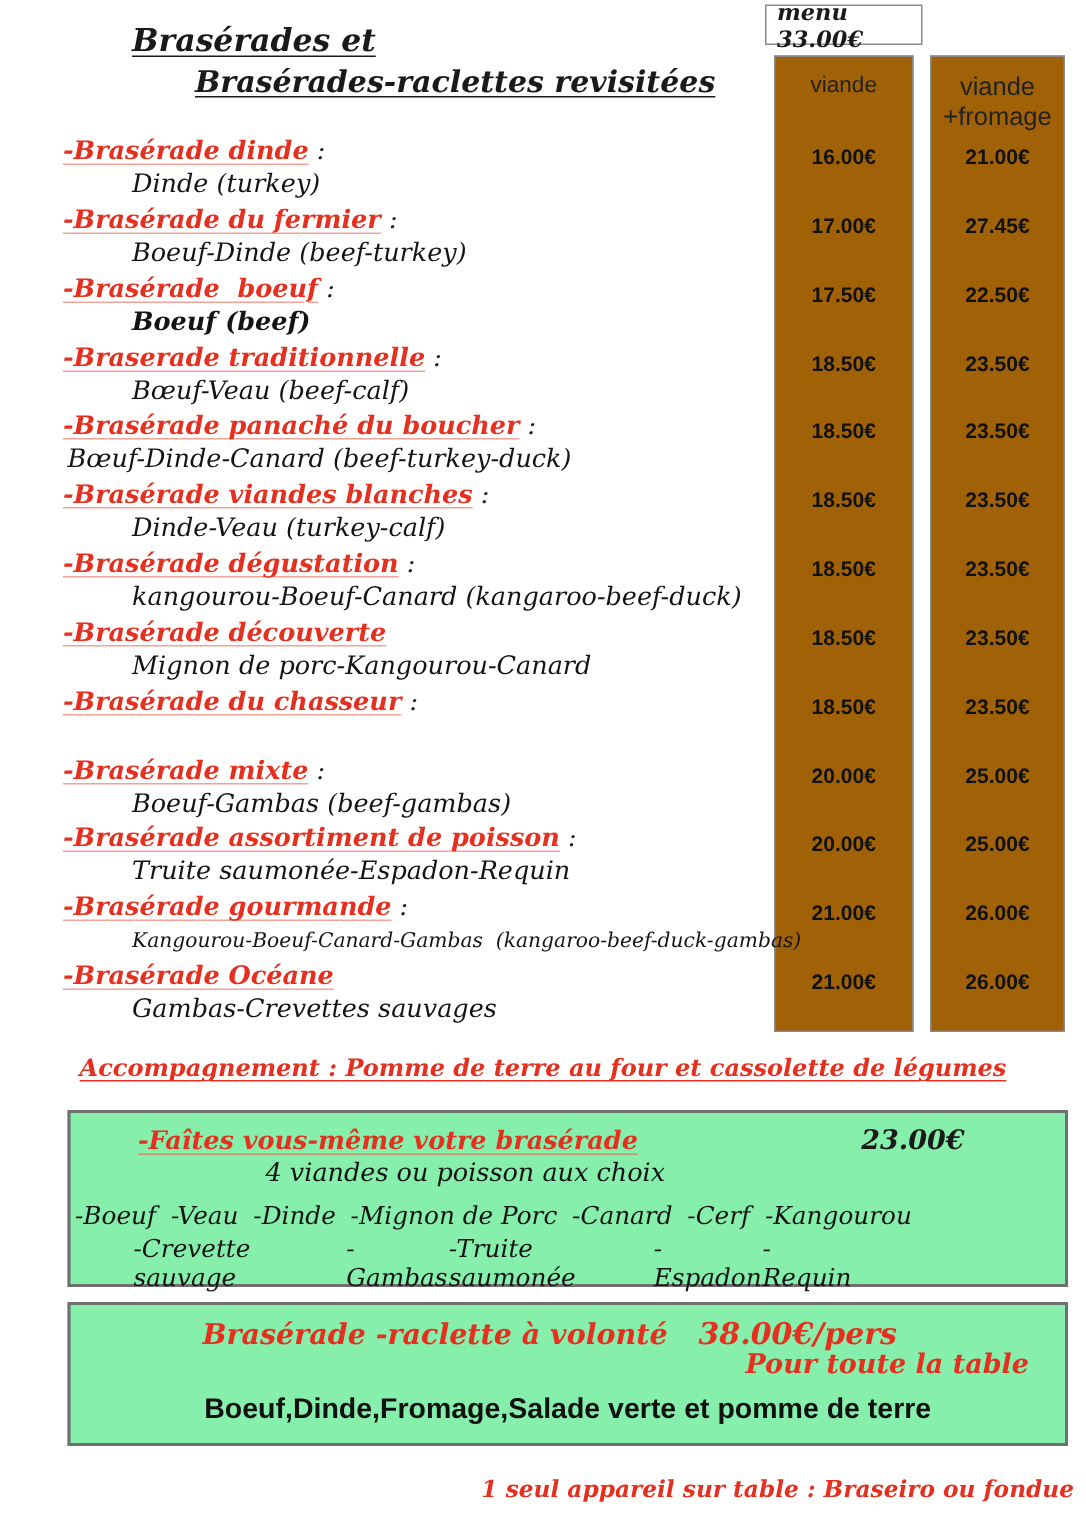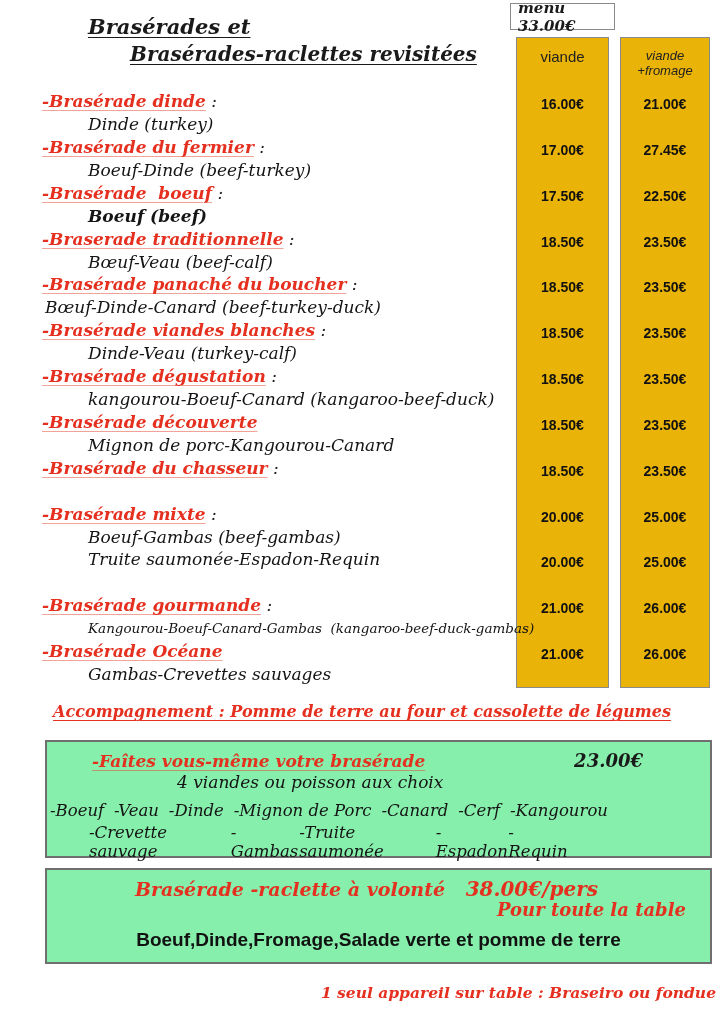--- a/index.html
+++ b/index.html
@@ -29,30 +29,30 @@
   .menu-badge {
     position: absolute; left: 510px; top: 3px; width: 105px; height: 27px;
     border: 1px solid #8a8a8a;
     font-style: italic; font-weight: bold; font-size: 15px; color: #1a1a1a;
     display: flex; align-items: center; padding-left: 7px;
   }
 
   
   .price-col {
     position: absolute; top: 37px; height: 651px;
-    border: 1px solid #8a8a8a; background: #eab308;
+    border: 1px solid #8a8a8a; background: #a16207;
   }
   .price-col.viande   { left: 516px; width: 93px; }
   .price-col.fromage  { left: 620px; width: 90px; }
   .col-header {
     text-align: center; padding-top: 10px; color: #222;
     font-family: "Liberation Sans", sans-serif;
   }
   .price-col.viande  .col-header { font-size: 15px; }
-  .price-col.fromage .col-header { font-size: 13px; font-style: italic; }
+  .price-col.fromage .col-header { font-size: 17px; }
   .price-rows { position: absolute; top: 53px; left: 0; right: 0; }
   .price-row {
     height: 45.85px; display: flex; align-items: flex-start; justify-content: center;
     font-family: "Liberation Sans", sans-serif; font-weight: bold;
     font-size: 14px; color: #111; line-height: 27px;
   }
 
   
   .items { position: absolute; left: 42px; top: 90px; width: 474px; }
   .item { height: 45.85px; }
@@ -194,20 +194,21 @@
       <div class="item-desc">Mignon de porc-Kangourou-Canard</div>
     </div>
       <div class="item">
       <div class="item-name-line"><span class="item-name">-Brasérade du chasseur</span><span class="item-colon"> :</span></div>
     </div>
       <div class="item">
       <div class="item-name-line"><span class="item-name">-Brasérade mixte</span><span class="item-colon"> :</span></div>
       <div class="item-desc">Boeuf-Gambas (beef-gambas)</div>
     </div>
       <div class="item">
+      <div class="item-name-line"><span class="item-name">-Brasérade assortiment de poisson</span><span class="item-colon"> :</span></div>
       <div class="item-desc">Truite saumonée-Espadon-Requin</div>
     </div>
       <div class="item">
       <div class="item-name-line"><span class="item-name">-Brasérade gourmande</span><span class="item-colon"> :</span></div>
       <div class="item-desc desc-small">Kangourou-Boeuf-Canard-Gambas  (kangaroo-beef-duck-gambas)</div>
     </div>
       <div class="item">
       <div class="item-name-line"><span class="item-name">-Brasérade Océane</span><span class="item-colon"></span></div>
       <div class="item-desc">Gambas-Crevettes sauvages</div>
     </div>

